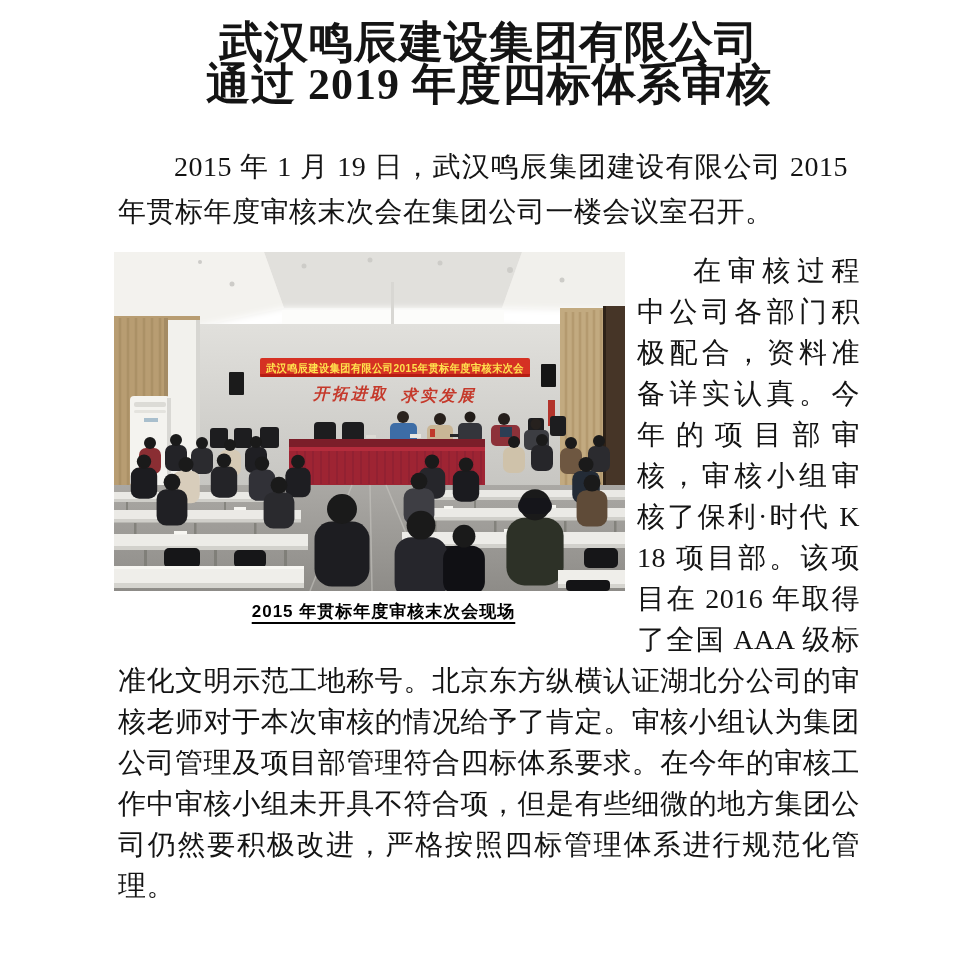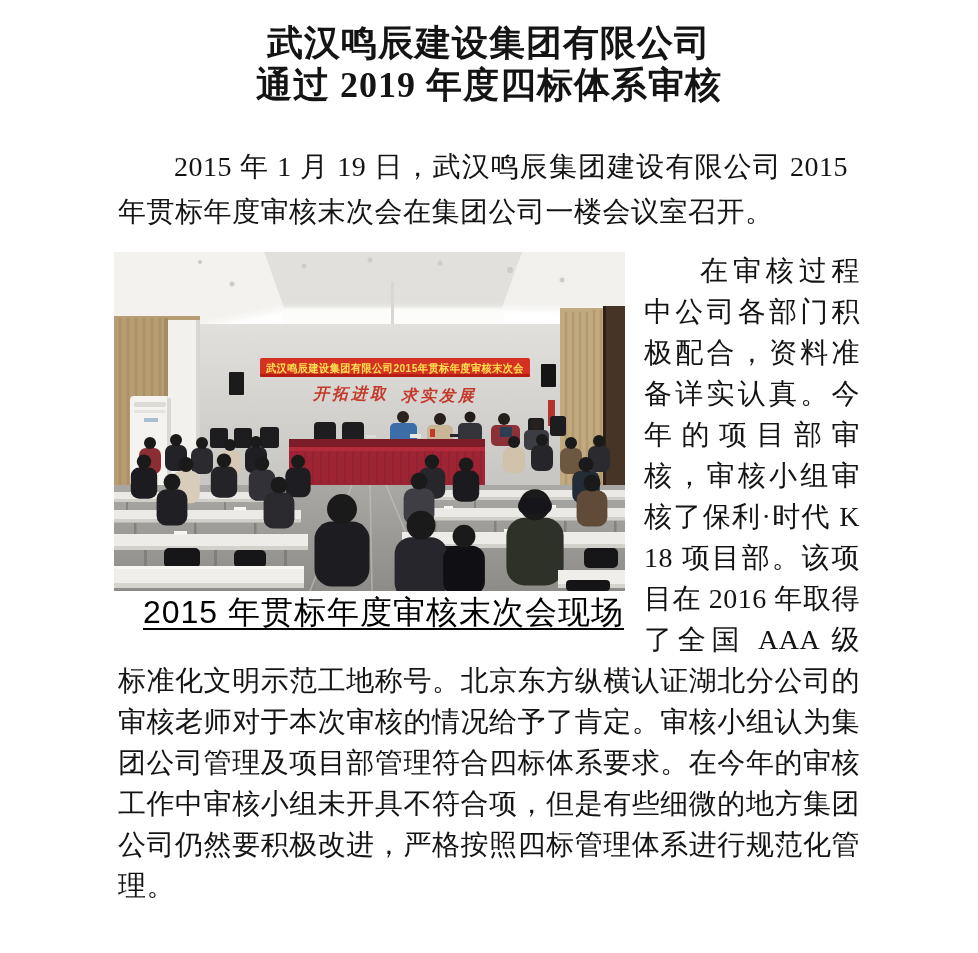--- a/index.html
+++ b/index.html
@@ -2,31 +2,31 @@
 <html><head>
 <meta charset="utf-8">
 <style>
   html,body { margin:0; padding:0; background:#ffffff; }
   .page {
     position:relative; width:978px; height:953px; background:#ffffff;
     font-family:"Liberation Serif","DejaVu Serif",serif; color:#141414;
     overflow:hidden;
   }
   .content { padding:22px 118px 0 118px; }
-  .title-block { text-align:center; font-weight:bold; font-size:36px; line-height:42px; letter-spacing:1px; }
+  .title-block { text-align:center; font-weight:bold; font-size:44px; line-height:42px; letter-spacing:1px; }
   .para { font-size:28px; letter-spacing:0.5px; text-align:justify; text-justify:inter-character; word-break:break-all; }
   .p1 { margin:38px 12px 0 0; line-height:45px; text-indent:2em; }
   .p2 { margin:16px 0 0 0; line-height:41px; text-indent:2em; }
-  .photo-figure { float:left; width:511px; margin:2px 19px 0 -4px; padding:0; display:block; }
+  .photo-figure { float:left; width:511px; margin:2px 12px 0 -4px; padding:0; display:block; }
   .photo-frame { width:511px; height:339px; overflow:hidden; background:#e9e8e4; }
   .photo-frame svg { display:block; }
   .photo-caption {
     margin:6px 0 10px 0; padding-left:28px; text-align:center; text-indent:0;
-    font-family:"Liberation Sans","DejaVu Sans",sans-serif; font-weight:normal;
-    font-size:32px; line-height:30px; letter-spacing:1px; color:#000;
+    font-family:"Liberation Sans","DejaVu Sans",sans-serif; font-weight:bold;
+    font-size:17px; line-height:30px; letter-spacing:1px; color:#000;
     text-decoration:underline; text-decoration-thickness:2px; text-underline-offset:5px;
   }
 </style>
 </head>
 <body>
 
 <div class="page">
   <div class="content">
 
     <div class="title-block">

